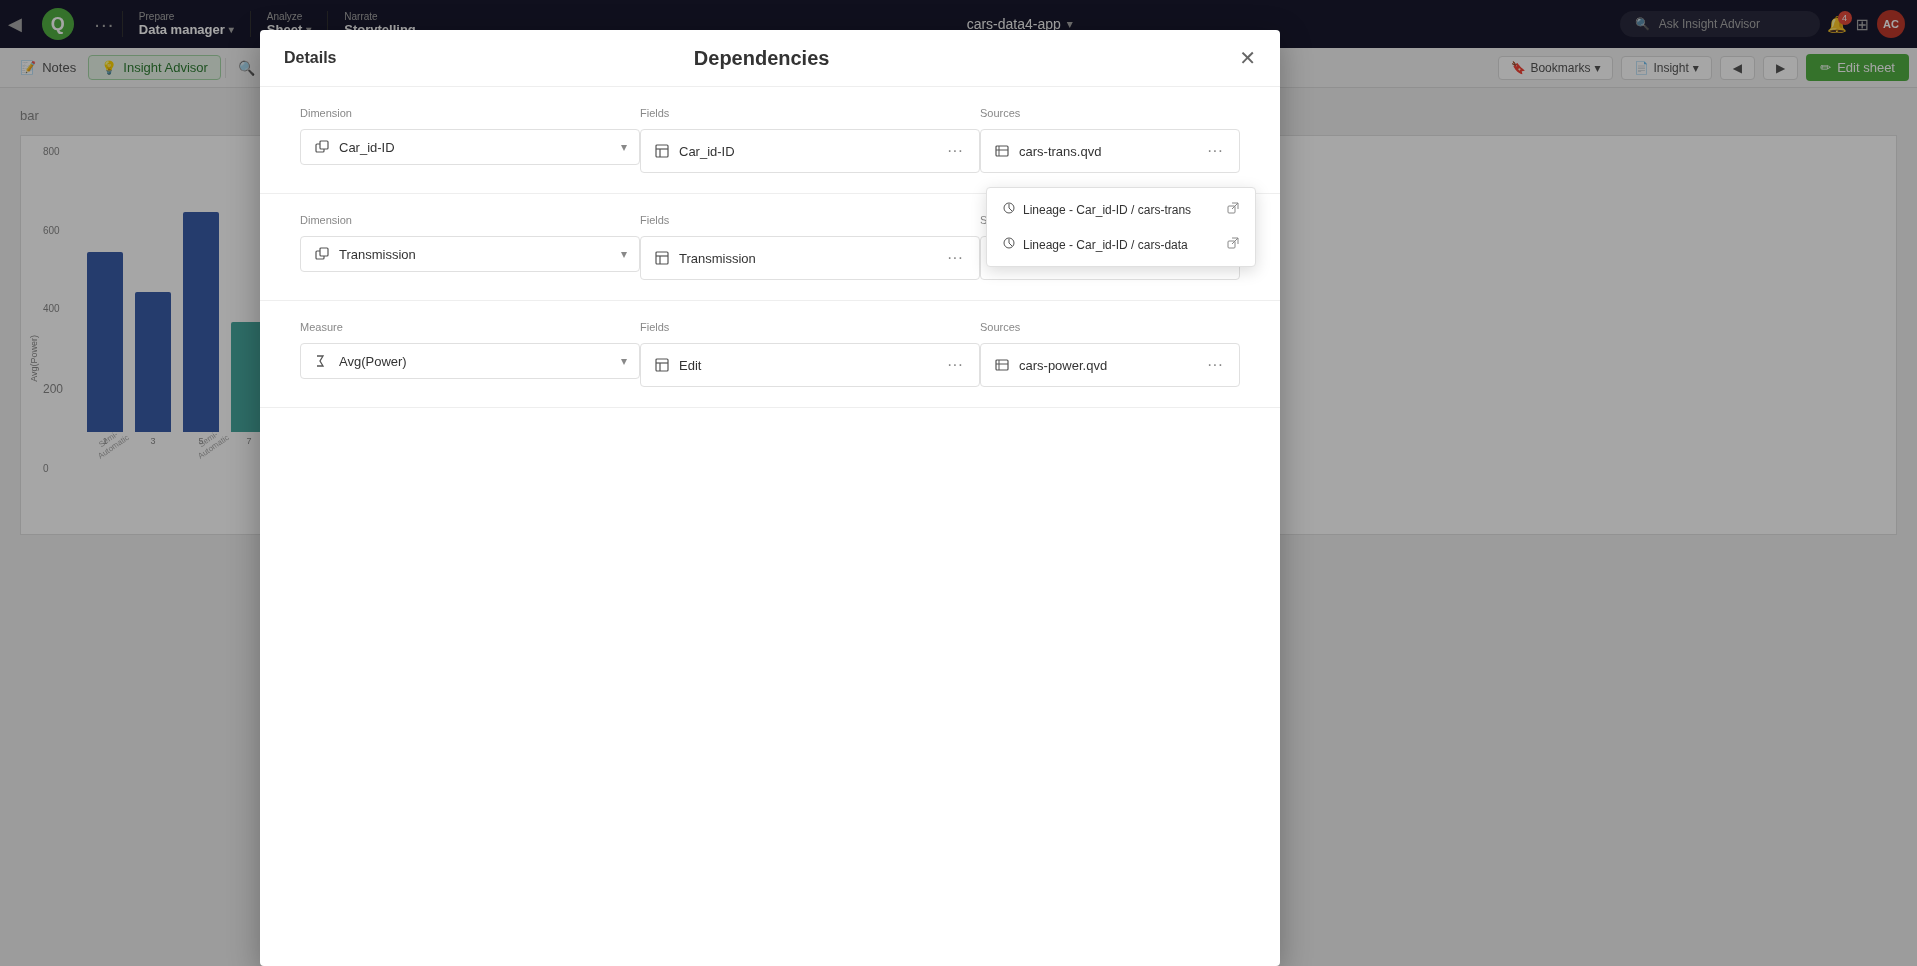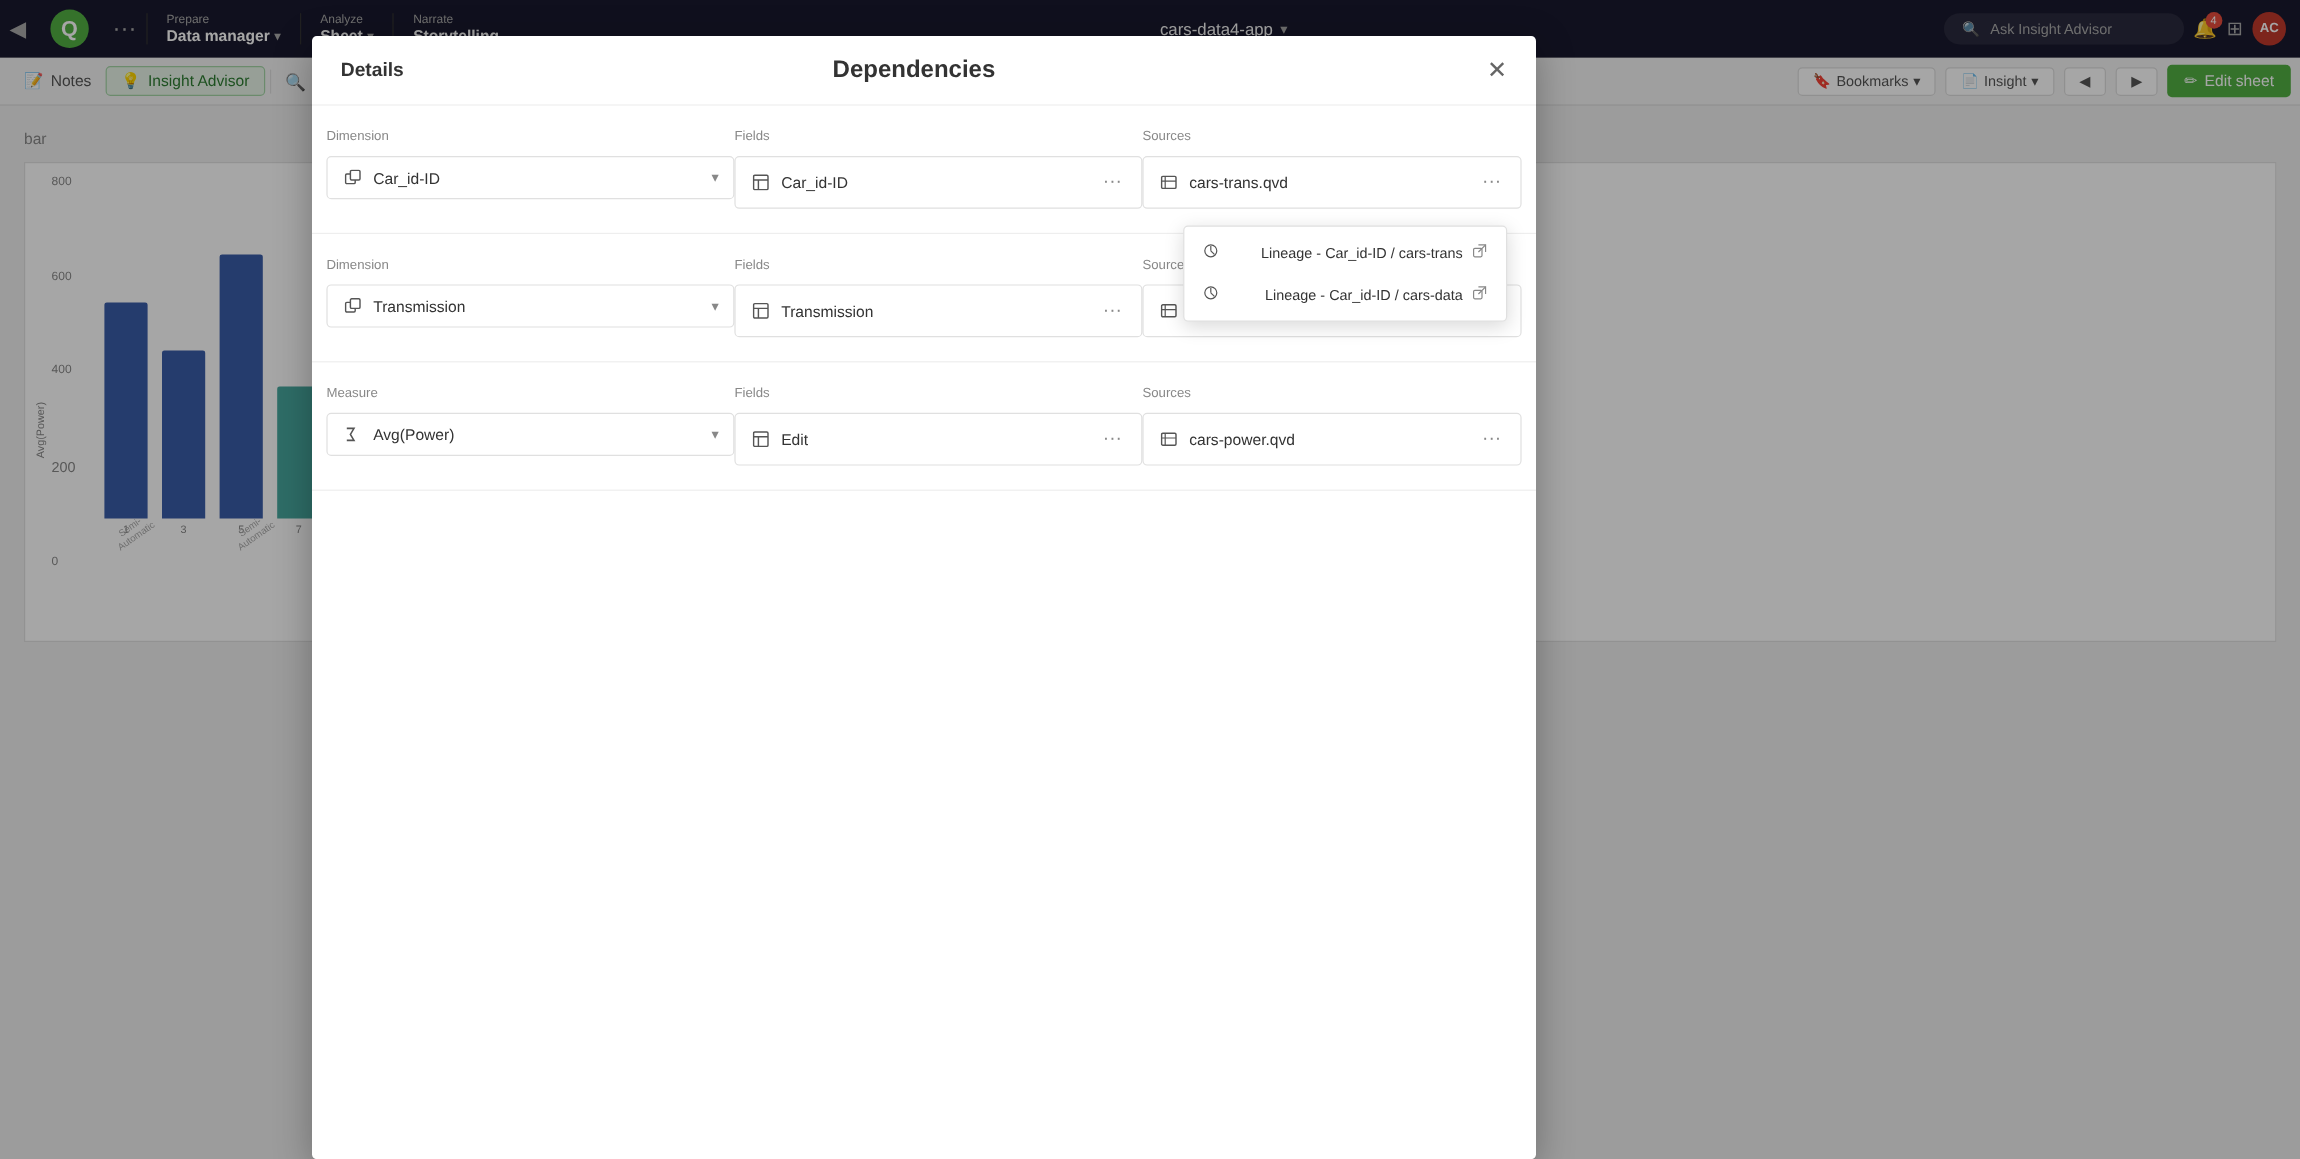--- a/index.html
+++ b/index.html
@@ -70,21 +70,21 @@
     }
     .modal-title-details { font-size: 16px; font-weight: 600; color: #333; flex: 0 0 200px; }
     .modal-title-deps { font-size: 20px; font-weight: 600; color: #333; flex: 1; text-align: center; margin-right: 200px; }
     .modal-close { margin-left: auto; font-size: 20px; color: #666; cursor: pointer; background: none; border: none; }
 
     .modal-body { flex: 1; padding: 0; overflow-y: auto; }
 
     
     .dep-row {
       display: grid; grid-template-columns: 340px 340px 1fr;
-      padding: 20px 12px; border-bottom: 1px solid #eee; position: relative;
+      padding: 20px 40px; border-bottom: 1px solid #eee; position: relative;
     }
 
     .dep-col-label { font-size: 11px; color: #888; margin-bottom: 10px; text-transform: none; font-weight: 400; }
 
     .dep-dimension-box, .dep-field-box, .dep-source-box {
       border: 1px solid #e0e0e0; border-radius: 4px; padding: 8px 12px;
       display: flex; align-items: center; gap: 8px; background: white;
       font-size: 13px; color: #333; position: relative;
     }
     .dep-dimension-box { cursor: pointer; }
@@ -101,21 +101,21 @@
       position: absolute; top: 100px; right: 24px;
       background: white; border: 1px solid #e0e0e0; border-radius: 4px;
       box-shadow: 0 4px 16px rgba(0,0,0,0.15); z-index: 300; width: 270px;
       padding: 4px 0;
     }
     .lineage-item {
       display: flex; align-items: center; gap: 8px; padding: 10px 16px;
       font-size: 12px; color: #333; cursor: pointer;
     }
     .lineage-item-icon { color: #666; font-size: 12px; }
-    .lineage-item-text { flex: 1; text-align: right; }
+    .lineage-item-text { flex: 1; }
     .lineage-item-ext { color: #888; font-size: 12px; }
 
     .cursor-hand { cursor: pointer; }
   </style>
 </head>
 <body>
 
 <div class="top-nav">
   <span class="nav-back">◀</span>
   <div class="nav-logo">

